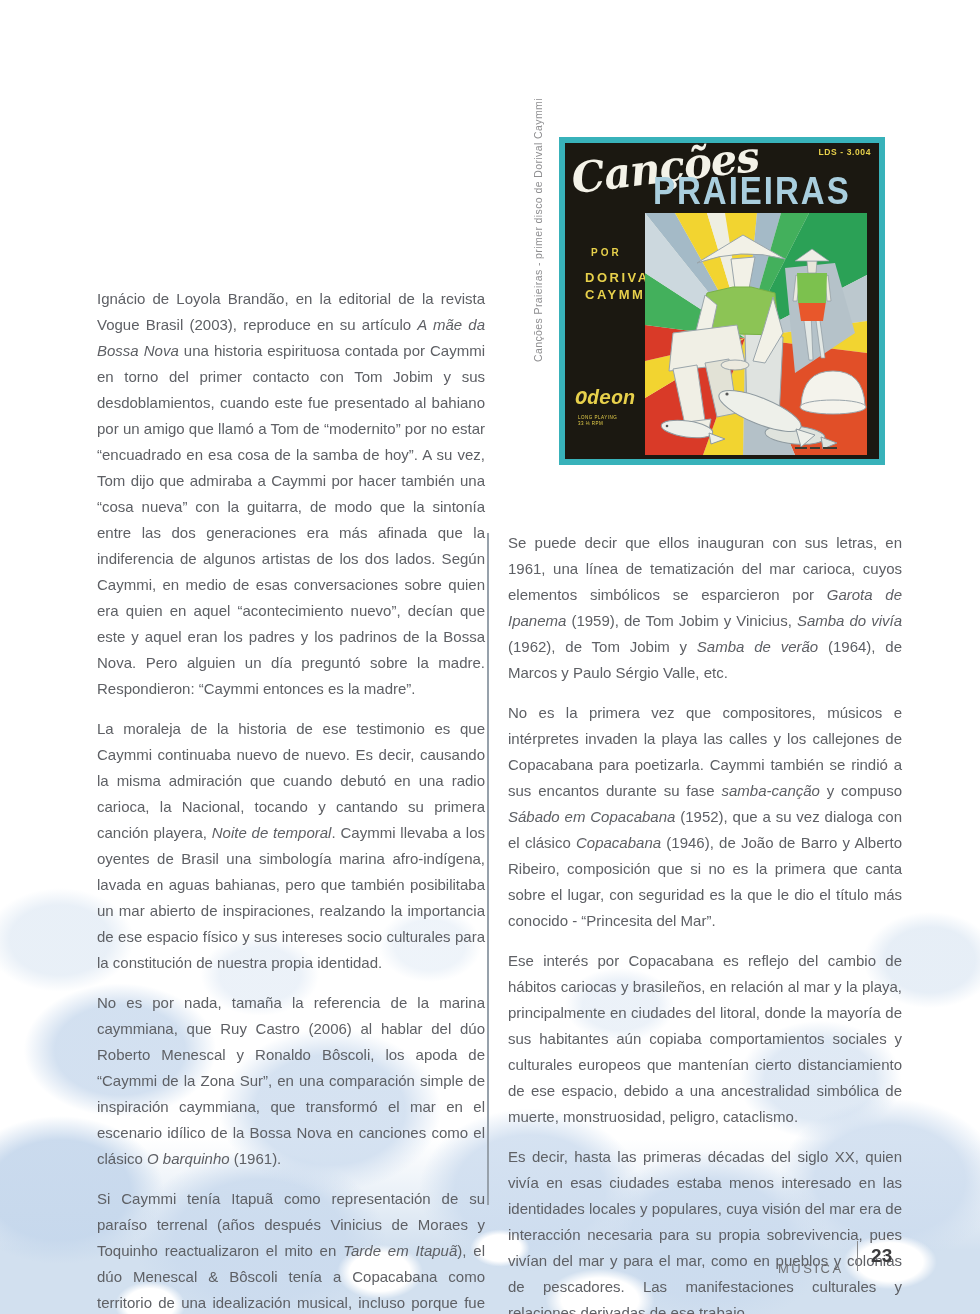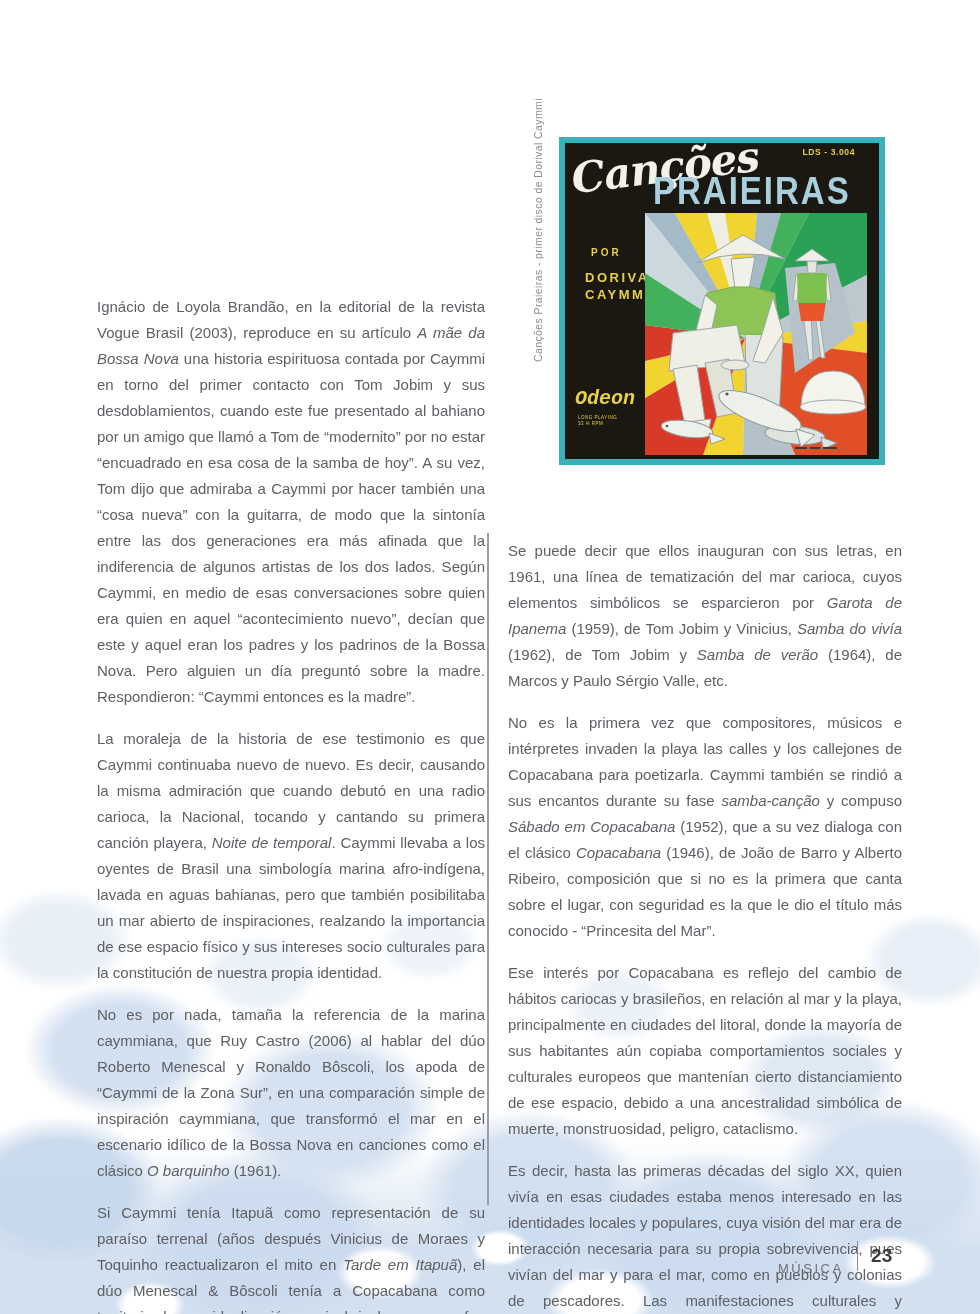--- a/index.html
+++ b/index.html
@@ -27,38 +27,38 @@
       radial-gradient(90px 65px at 930px 960px, rgba(214,227,241,.6) 0 50%, rgba(214,227,241,0) 74%),
       radial-gradient(100px 70px at 60px 940px, rgba(214,227,241,.55) 0 50%, rgba(214,227,241,0) 74%),
       radial-gradient(80px 55px at 260px 975px, rgba(216,228,242,.5) 0 50%, rgba(216,228,242,0) 74%),
       radial-gradient(70px 50px at 430px 945px, rgba(218,230,243,.45) 0 50%, rgba(218,230,243,0) 74%),
       radial-gradient(75px 50px at 620px 1005px, rgba(216,228,242,.5) 0 50%, rgba(216,228,242,0) 74%),
       linear-gradient(to top, #d2e0ef 0px, #d2e0ef 64px, rgba(210,224,239,.55) 110px, rgba(210,224,239,0) 175px);
   }
   
   .col { position:absolute; width:388px; color:#5e6065; font-size:15px; line-height:26px;
          text-align:justify; z-index:2; }
-  .col p { margin:16px 0 14px 0; }
+  .col p { margin:8px 0 14px 0; }
   .col em { font-style:italic; }
   .col-left  { left:97px;  top:278px; }
   .col-right { left:508px; top:522px; width:394px; }
   .col-divider { position:absolute; left:487px; top:533px; width:2px; height:672px;
                  background:#97a1ab; z-index:2; }
   
   .caption-vert {
     position:absolute; left:532px; top:362px; transform:rotate(-90deg);
     transform-origin:0 0; white-space:nowrap; font-size:10.5px; letter-spacing:.4px;
     color:#8e8e90; z-index:2;
   }
   
   .cover {
     position:absolute; left:559px; top:137px; width:326px; height:328px;
     box-sizing:border-box; border:6px solid #38b2ba; background:#1b1811; z-index:2;
   }
-  .catalog { position:absolute; right:24px; top:4px; color:#e7d04b; font-size:8.5px;
+  .catalog { position:absolute; right:8px; top:4px; color:#e7d04b; font-size:8.5px;
              font-weight:bold; letter-spacing:.6px; }
   .title-script { position:absolute; left:6px; top:0px; color:#f4f2e8;
     font-family:"DejaVu Serif", serif; font-style:italic; font-weight:bold;
     font-size:42px; transform:rotate(-7deg); letter-spacing:-1px; }
   .title-block { position:absolute; left:88px; top:26px; color:#a9cede; font-weight:bold;
     font-size:33px; letter-spacing:2px; transform:scaleY(1.18); transform-origin:top left;
     white-space:nowrap; }
   .por { position:absolute; left:26px; top:104px; color:#e7d04b; font-size:10px;
          font-weight:bold; letter-spacing:3px; }
   .artist { position:absolute; left:20px; top:126px; color:#e7d04b; font-size:13px;

